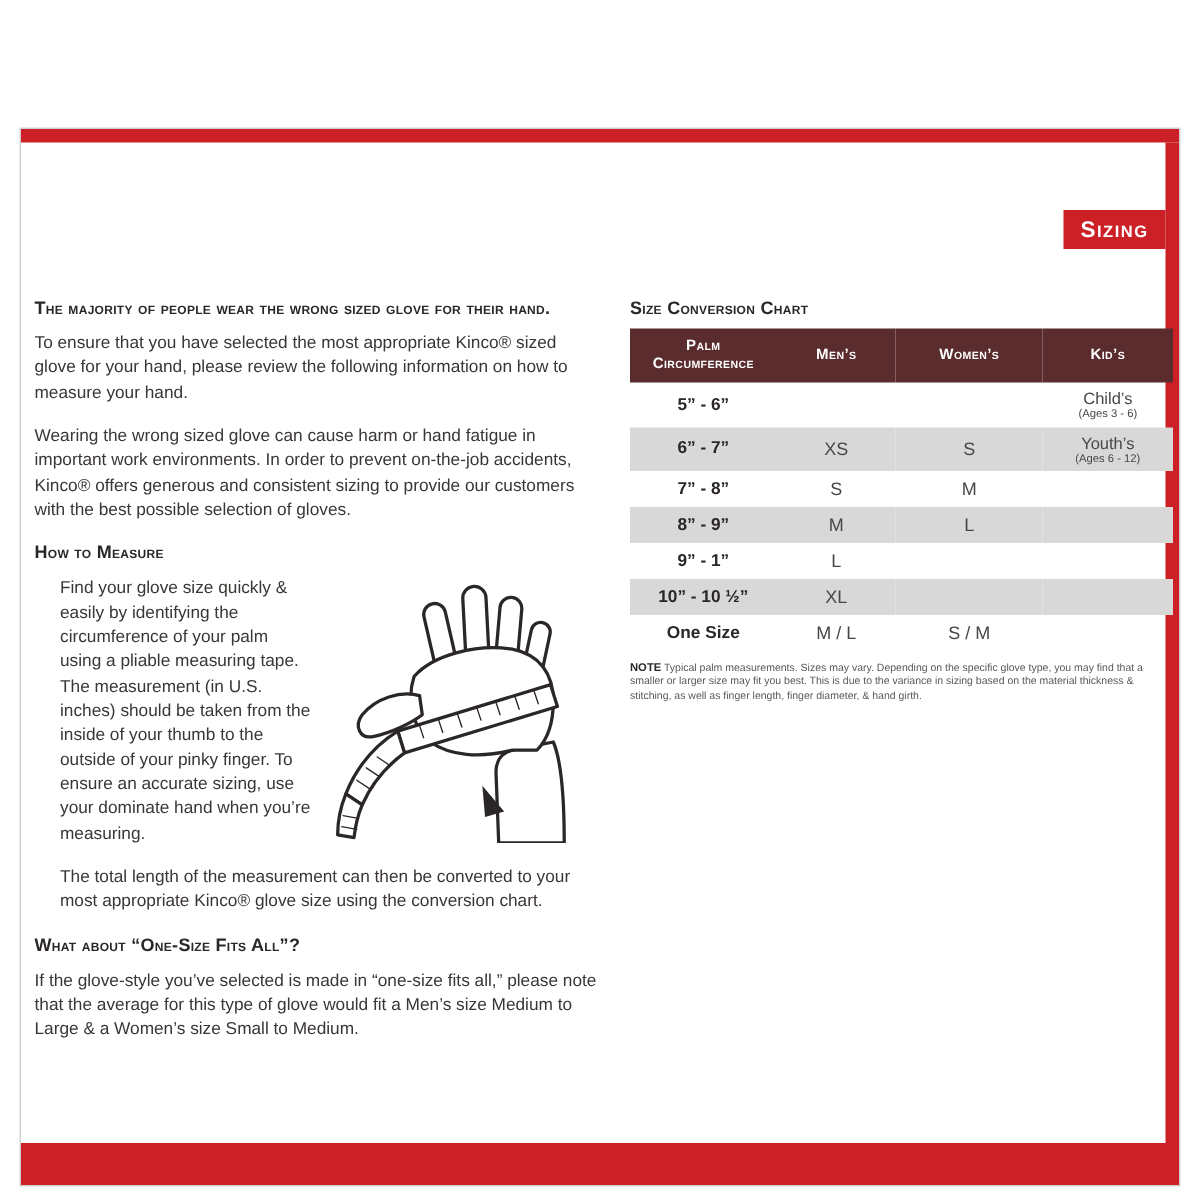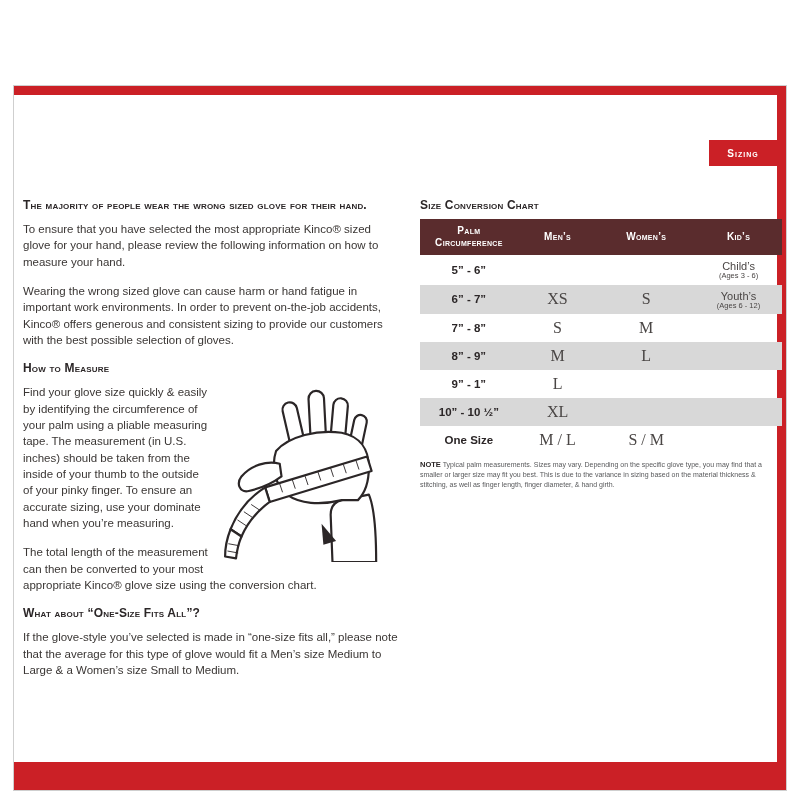--- a/index.html
+++ b/index.html
@@ -12,41 +12,41 @@
   *{box-sizing:border-box;margin:0;padding:0;}
   html,body{width:800px;height:800px;background:#ffffff;
     font-family:"Liberation Sans","DejaVu Sans",sans-serif;color:var(--ink);}
   .page{position:absolute;left:13px;top:85px;width:774px;height:706px;
     background:#fff;border:1px solid #cfcfcf;}
   .bar-top{position:absolute;left:0;top:0;right:0;height:9px;background:var(--red);}
   .bar-right{position:absolute;right:0;top:9px;bottom:28px;width:9px;background:var(--red);}
   .bar-bottom{position:absolute;left:0;right:0;bottom:0;height:28px;background:var(--red);}
   .sizing-tab{position:absolute;right:9px;top:54px;width:68px;height:26px;background:var(--red);
     color:#fff;display:flex;align-items:center;justify-content:center;
-    font-variant:small-caps;font-weight:bold;font-size:10px;letter-spacing:1px;}
+    font-variant:small-caps;font-weight:bold;font-size:15px;letter-spacing:1px;}
   .content{position:absolute;left:9px;right:4px;top:112px;display:flex;gap:22px;}
   .col-left{flex:0 0 375px;}
   .col-right{flex:1;min-width:0;}
 
   .h-caps{font-variant:small-caps;font-weight:bold;color:var(--ink-dark);
     font-size:12px;letter-spacing:.2px;}
   .col-left .h-caps{margin:0 0 9px 0;}
   .col-left p{font-size:11.5px;line-height:1.42;margin:0 0 13px 0;}
-  .measure-wrap{overflow:hidden;}
+  .measure-wrap{overflow:hidden;margin-left:17px;}
   .hand-fig{float:right;margin:-4px 0 4px 8px;width:182px;height:182px;}
   .h-gap{margin-top:14px;}
 
   table.size-chart{width:100%;border-collapse:collapse;margin-top:7px;}
   table.size-chart th{background:var(--maroon);color:#fff;font-variant:small-caps;
     font-weight:bold;font-size:10px;letter-spacing:.3px;padding:6px 3px;text-align:center;
     line-height:1.2;}
   table.size-chart td{padding:5px 3px;text-align:center;height:19px;vertical-align:middle;}
   table.size-chart tbody tr:nth-child(even){background:var(--rowgray);}
   td.palm{font-weight:bold;color:var(--ink-dark);font-size:11.5px;}
-  td.size{font-size:16px;color:#4a4645;font-family:Liberation Serif, serif;}
+  td.size{font-size:12px;color:#4a4645;}
   td.kids .kmain{font-size:11px;color:#4a4645;}
   td.kids .kages{font-size:7.5px;color:#4a4645;line-height:1;}
   .note{margin-top:6px;font-size:7px;line-height:1.35;color:#58595b;}
   .note b{color:#2b2627;font-size:7.5px;}
 </style>
 </head>
 <body>
 
 <div class="page">
   <div class="bar-top"></div>

